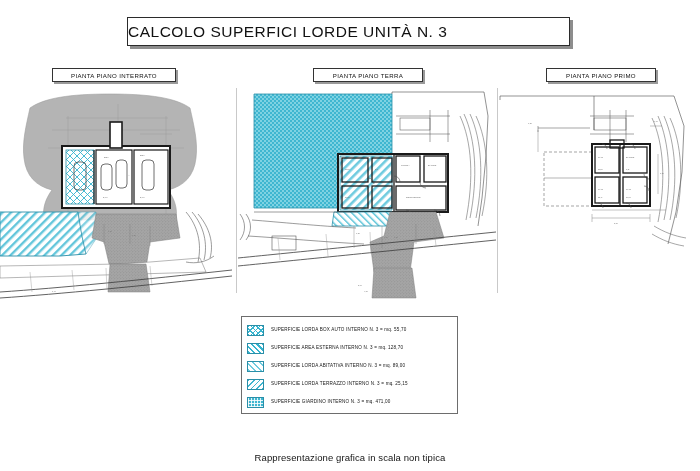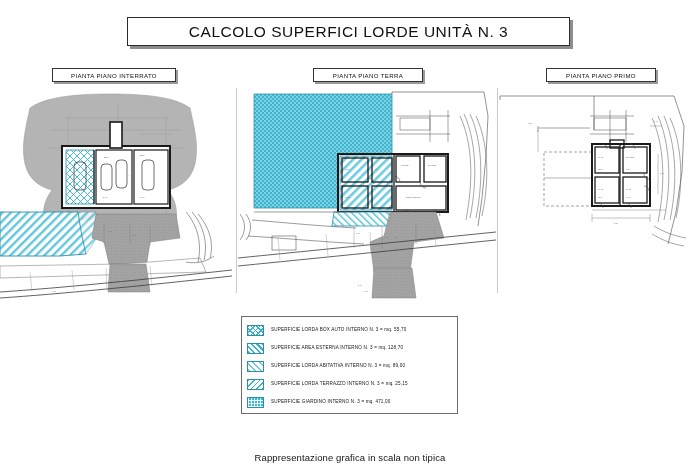--- a/index.html
+++ b/index.html
@@ -17,21 +17,21 @@
   
   #title-banner {
     position: absolute;
     left: 127px; top: 17px;
     width: 443px; height: 29px;
     background: #ffffff;
     border: 1px solid #2b2b2b;
     box-shadow: 3px 3px 0 0 #8d8d8d;
     display: flex;
     align-items: center;
-    justify-content: center;
+    justify-content: flex-start;
     box-sizing: border-box;
   }
   #title-banner .title-text {
     font-size: 15.5px;
     letter-spacing: .5px;
     color: #111;
     white-space: nowrap;
   }
 
   

